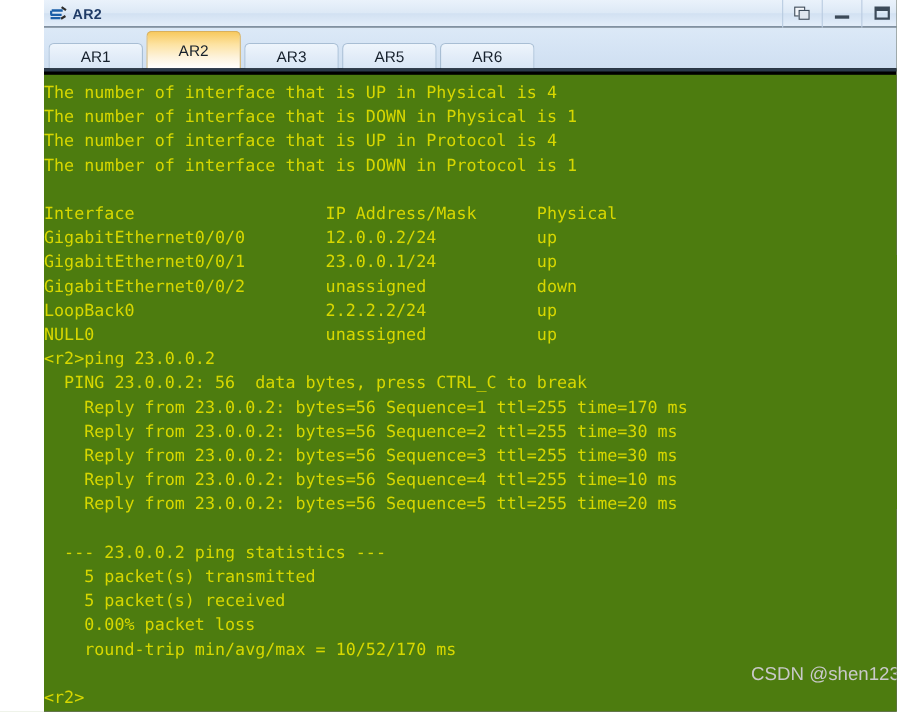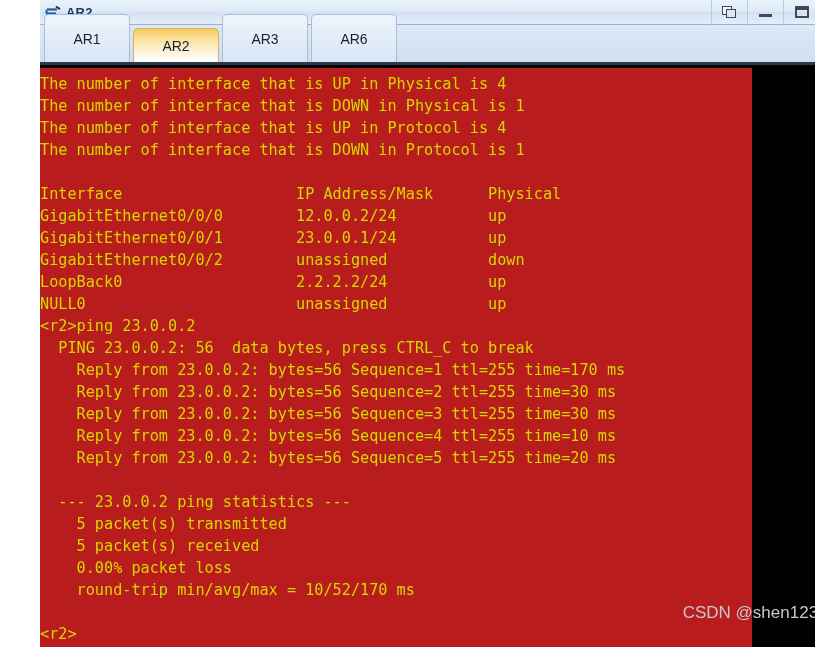--- a/index.html
+++ b/index.html
@@ -109,21 +109,21 @@
     height: 40px;
     background: linear-gradient(to bottom, #dce9f7 0%, #d4e3f4 60%, #cfdff1 100%);
     box-sizing: border-box;
     display: flex;
     align-items: flex-end;
     padding-left: 4px;
     border-bottom: 3px solid #2b3a4a;
   }
   .tab {
     width: 86px;
-    height: 48px;
+    height: 23px;
     margin-right: 3px;
     border: 1px solid #a8bed4;
     border-bottom: none;
     border-radius: 5px 5px 0 0;
     background: linear-gradient(to bottom, #eef5fc 0%, #e2ecf8 55%, #d8e6f5 100%);
     display: flex;
     align-items: center;
     justify-content: center;
     font-size: 14px;
     color: #16202c;
@@ -135,23 +135,23 @@
     border-color: #d9b05c;
     height: 34px;
     font-weight: normal;
     z-index: 2;
   }
 
   
   #terminal {
     position: absolute;
     left: 0; top: 68px;
-    width: 712px;
+    width: 776px;
     height: 579px;
-    background: #b91c1c;
+    background: #4d7c0f;
     overflow: hidden;
     box-sizing: border-box;
   }
   #terminal-lines {
     position: absolute;
     left: 0; top: 5px;
     width: 800px;
     font-family: "DejaVu Sans Mono", "Liberation Mono", monospace;
     font-size: 15.2px;
     line-height: 22px;
@@ -245,20 +245,23 @@
     <div class="tab">
       <span>AR1</span>
     </div>
     <div class="tab active">
       <span>AR2</span>
     </div>
     <div class="tab">
       <span>AR3</span>
     </div>
     <div class="tab">
+      <span>AR5</span>
+    </div>
+    <div class="tab">
       <span>AR6</span>
     </div>
   </div>
 
   <div id="terminal">
     <div id="terminal-lines"><div class="tline">The number of interface that is UP in Physical is 4</div><div class="tline">The number of interface that is DOWN in Physical is 1</div><div class="tline">The number of interface that is UP in Protocol is 4</div><div class="tline">The number of interface that is DOWN in Protocol is 1</div><div class="tline"></div><div class="tline">Interface                   IP Address/Mask      Physical</div><div class="tline">GigabitEthernet0/0/0        12.0.0.2/24          up</div><div class="tline">GigabitEthernet0/0/1        23.0.0.1/24          up</div><div class="tline">GigabitEthernet0/0/2        unassigned           down</div><div class="tline">LoopBack0                   2.2.2.2/24           up</div><div class="tline">NULL0                       unassigned           up</div><div class="tline">&lt;r2&gt;ping 23.0.0.2</div><div class="tline">  PING 23.0.0.2: 56  data bytes, press CTRL_C to break</div><div class="tline">    Reply from 23.0.0.2: bytes=56 Sequence=1 ttl=255 time=170 ms</div><div class="tline">    Reply from 23.0.0.2: bytes=56 Sequence=2 ttl=255 time=30 ms</div><div class="tline">    Reply from 23.0.0.2: bytes=56 Sequence=3 ttl=255 time=30 ms</div><div class="tline">    Reply from 23.0.0.2: bytes=56 Sequence=4 ttl=255 time=10 ms</div><div class="tline">    Reply from 23.0.0.2: bytes=56 Sequence=5 ttl=255 time=20 ms</div><div class="tline"></div><div class="tline">  --- 23.0.0.2 ping statistics ---</div><div class="tline">    5 packet(s) transmitted</div><div class="tline">    5 packet(s) received</div><div class="tline">    0.00% packet loss</div><div class="tline">    round-trip min/avg/max = 10/52/170 ms</div><div class="tline"></div><div class="tline">&lt;r2&gt;</div></div>
   </div>
 
   <div id="scrollbar">
     <div id="scroll-up">

